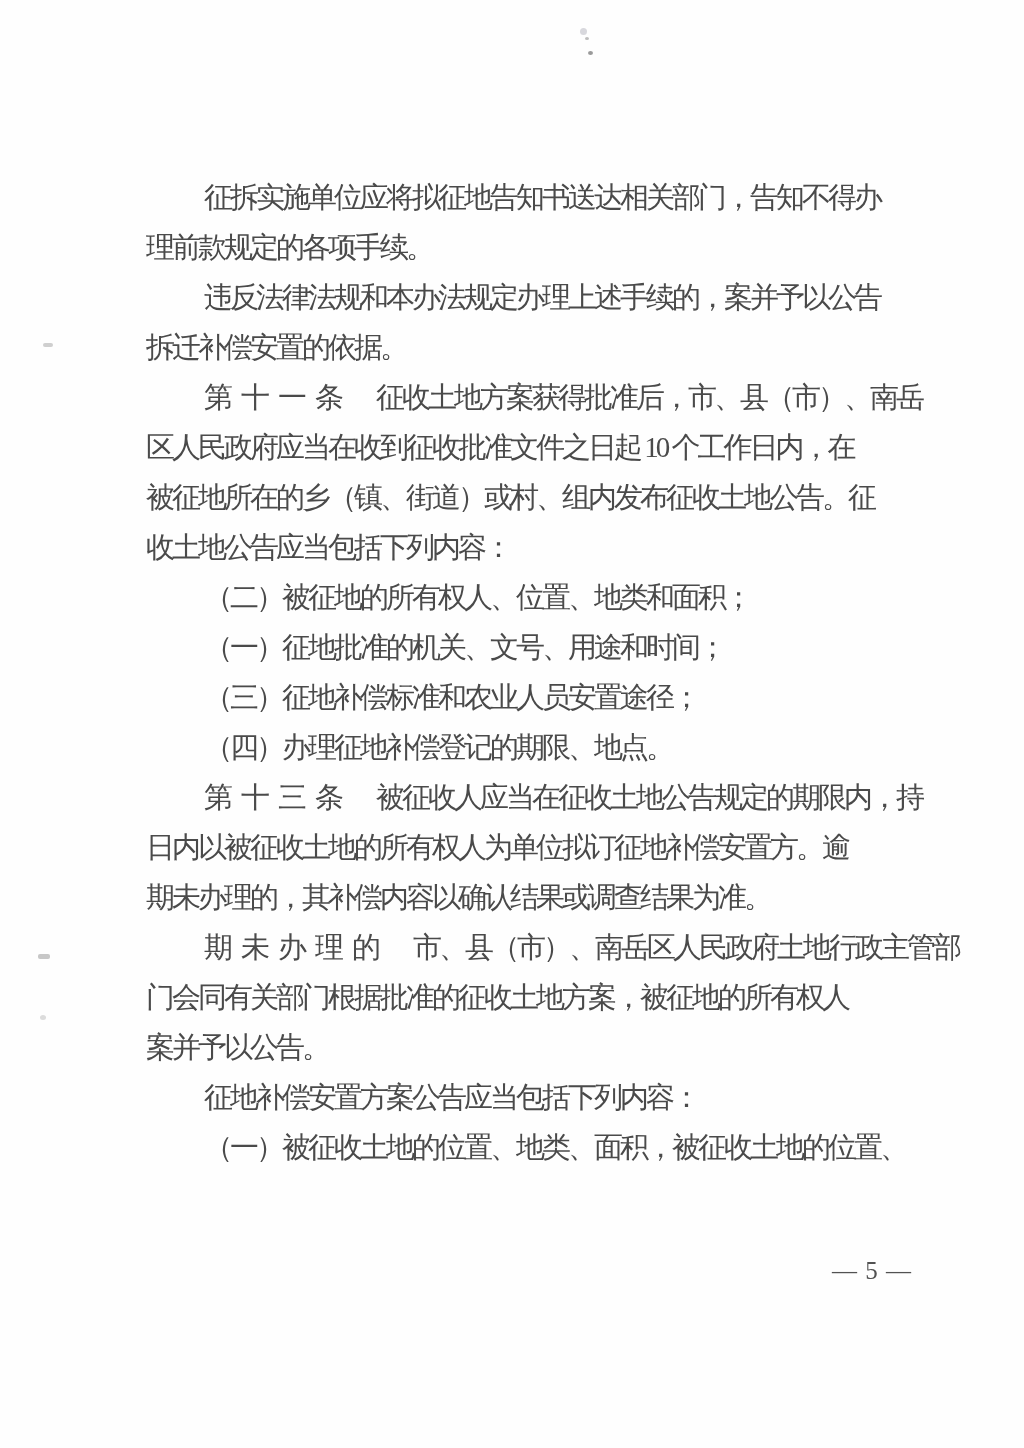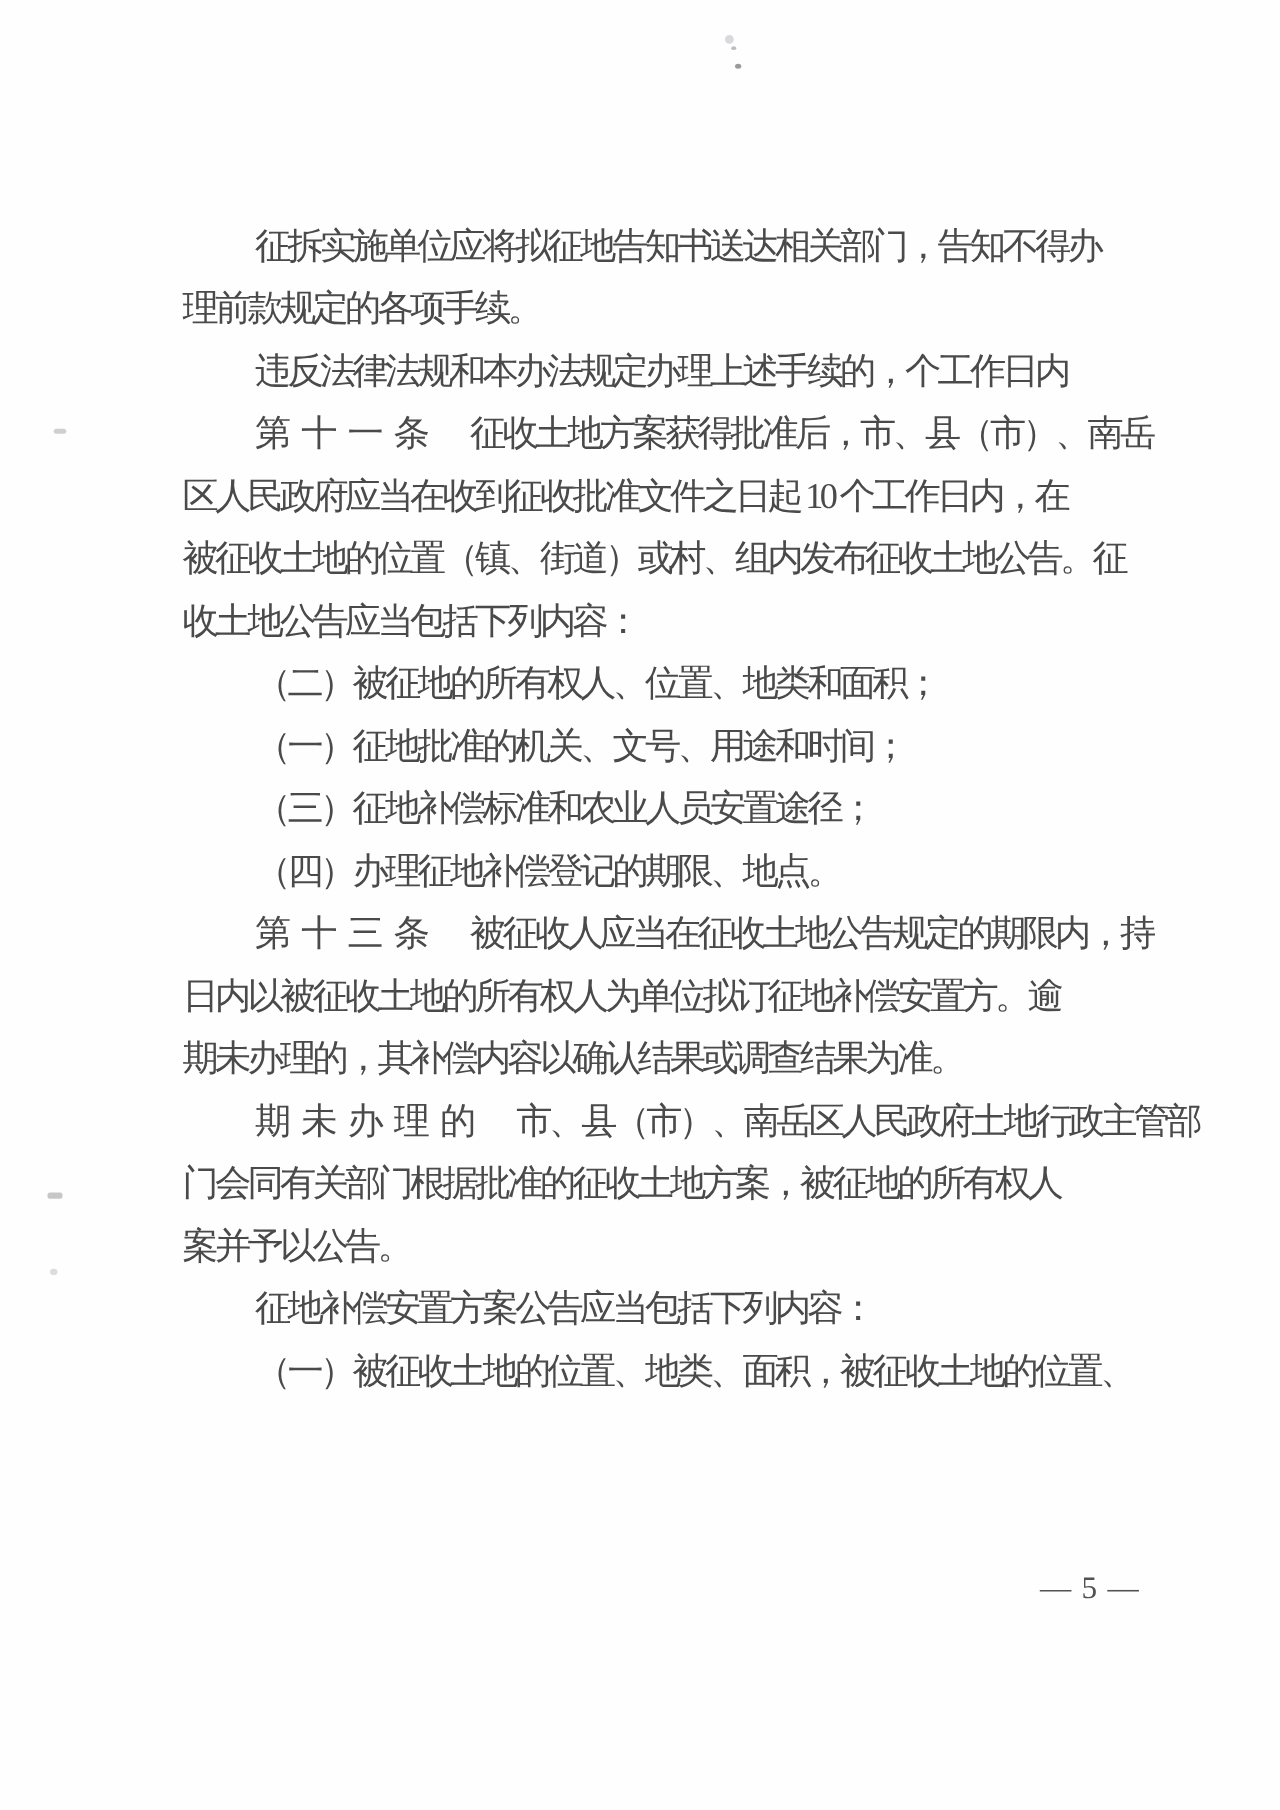--- a/index.html
+++ b/index.html
@@ -65,24 +65,25 @@
   <div class="speck speck-1"></div>
   <div class="speck speck-2"></div>
   <div class="speck speck-3"></div>
   <div class="speck speck-4"></div>
   <div class="speck speck-5"></div>
   <div class="speck speck-6"></div>
 
   <div class="text-block">
       <div class="line indent">征拆实施单位应将拟征地告知书送达相关部门，告知不得办</div>
       <div class="line">理前款规定的各项手续。</div>
-      <div class="line indent">违反法律法规和本办法规定办理上述手续的，个工作日内</div>
+      <div class="line indent">违反法律法规和本办法规定办理上述手续的，案并予以公告</div>
+      <div class="line">拆迁补偿安置的依据。</div>
       <div class="line indent"><span class="article-num">第十一条</span>征收土地方案获得批准后，市、县（市）、南岳</div>
       <div class="line">区人民政府应当在收到征收批准文件之日起 10 个工作日内，在</div>
-      <div class="line">被征收土地的位置（镇、街道）或村、组内发布征收土地公告。征</div>
+      <div class="line">被征地所在的乡（镇、街道）或村、组内发布征收土地公告。征</div>
       <div class="line">收土地公告应当包括下列内容：</div>
       <div class="line indent">（二）被征地的所有权人、位置、地类和面积；</div>
       <div class="line indent">（一）征地批准的机关、文号、用途和时间；</div>
       <div class="line indent">（三）征地补偿标准和农业人员安置途径；</div>
       <div class="line indent">（四）办理征地补偿登记的期限、地点。</div>
       <div class="line indent"><span class="article-num">第十三条</span>被征收人应当在征收土地公告规定的期限内，持</div>
       <div class="line">日内以被征收土地的所有权人为单位拟订征地补偿安置方。逾</div>
       <div class="line">期未办理的，其补偿内容以确认结果或调查结果为准。</div>
       <div class="line indent"><span class="article-num">期未办理的</span>市、县（市）、南岳区人民政府土地行政主管部</div>
       <div class="line">门会同有关部门根据批准的征收土地方案，被征地的所有权人</div>

